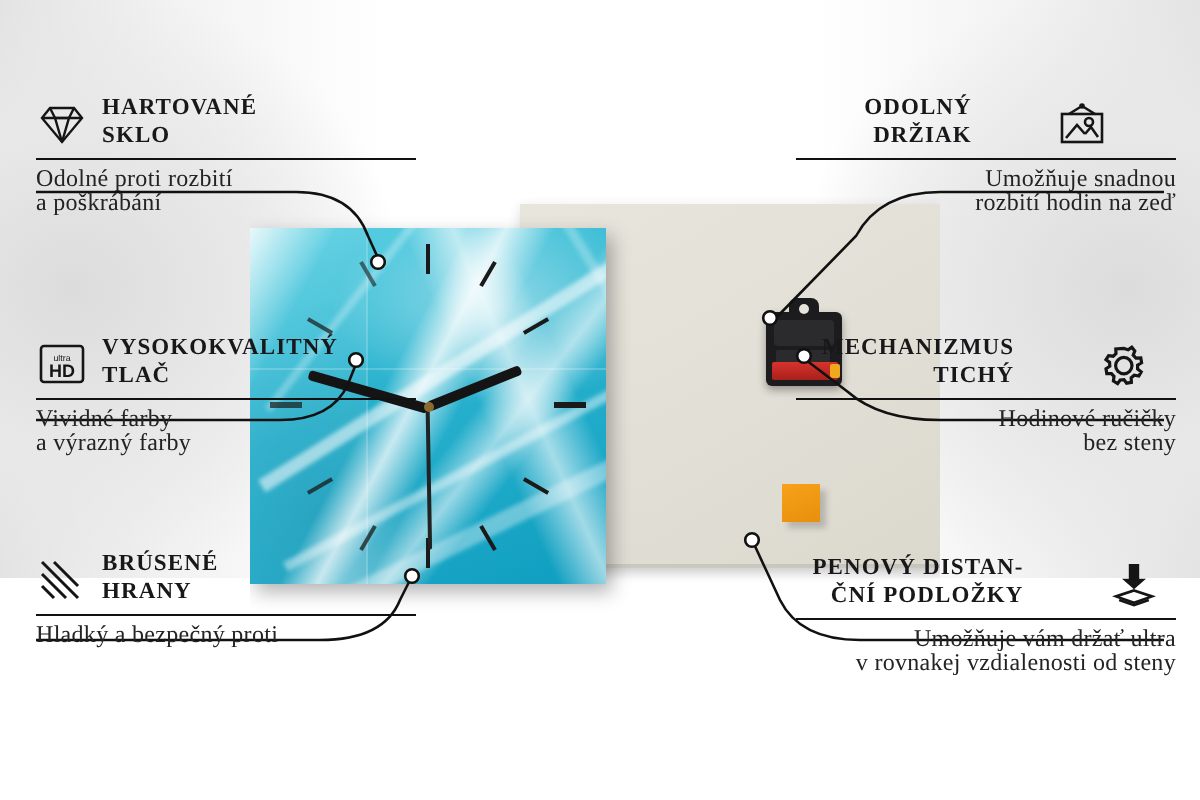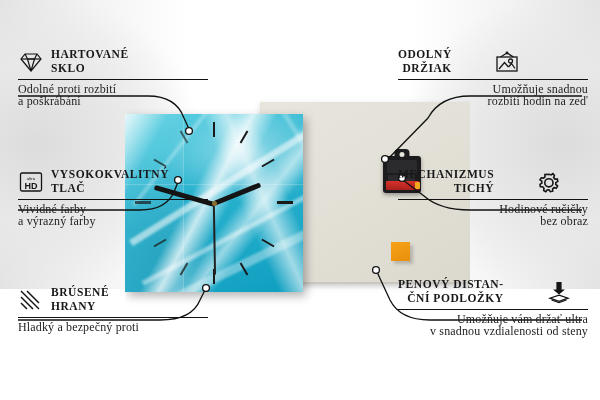--- a/index.html
+++ b/index.html
@@ -93,36 +93,36 @@
   .tick{position:absolute;background:#1a1a1a;transform-origin:center;}
   .hand{position:absolute;background:#141414;border-radius:2px;transform-origin:left center;}
   .cap{
     position:absolute;left:50%;top:50%;width:5px;height:5px;margin:-2.5px 0 0 -2.5px;
     border-radius:50%;background:#8a6a2f;z-index:6;
   }
   
   .feat{position:absolute;width:190px;}
   .feat .head{display:flex;align-items:center;gap:7px;}
   .feat.left .head{justify-content:flex-start;}
-  .feat.right .head{justify-content:flex-start;gap:42px;}
+  .feat.right .head{justify-content:center;gap:42px;}
   .feat .title{
     font-size:11.5px;font-weight:bold;letter-spacing:.55px;
     line-height:13.5px;color:#18181a;text-transform:uppercase;
   }
   .feat.right .title{text-align:right;}
   .rule{height:1px;background:#111;margin:4px 0 4px 0;width:100%;}
   .feat .sub{
     font-size:12px;line-height:11.5px;color:#232323;letter-spacing:.15px;
   }
   .feat.right .sub{text-align:right;}
   .ic{width:26px;height:24px;flex:0 0 26px;display:block;}
   
   #f-glass{left:18px;top:48px;}
   #f-print{left:18px;top:168px;}
-  #f-edges{left:18px;top:286px;font-family:Liberation Serif, serif;}
+  #f-edges{left:18px;top:276px;font-family:Liberation Serif, serif;}
   #f-holder{right:12px;top:48px;width:190px;}
   #f-mech{right:12px;top:168px;width:190px;}
   #f-foam{right:12px;top:278px;width:190px;}
   #lines{position:absolute;inset:0;pointer-events:none;}
 </style>
 </head>
 <body>
 
 <div id="stage">
 
@@ -288,35 +288,35 @@
           <path d="M13 4.2 L15.1 4.9 L16.9 3.6 L18.4 5.5 L17.6 7.6 L19 9.1 L21.4 9 L21.8 11.4
                    L19.8 12.6 L19.8 14.5 L21.6 15.9 L20.4 18 L18.1 17.6 L16.6 18.9 L16.7 21.2
                    L14.3 21.6 L13 19.8 L11.1 20 L9.8 21.8 L7.7 20.5 L8 18.2 L6.7 16.8 L4.4 16.8
                    L4 14.4 L5.9 13.1 L5.8 11.2 L4 9.8 L5.3 7.8 L7.6 8.1 L9 6.8 L8.9 4.5 Z"></path>
           <circle cx="12.9" cy="12.8" r="4.1"></circle>
         </g>
       </svg>
     </div>
     <div class="rule"></div>
     <div class="sub">Hodinové ručičky</div>
-    <div class="sub">bez obraz</div>
+    <div class="sub">bez steny</div>
   </div>
 
   <div class="feat right" id="f-foam">
     <div class="head">
       <div>
         <div class="title">PENOVÝ DISTAN-</div>
         <div class="title">ČNÍ PODLOŽKY</div>
       </div>
       <svg class="ic" viewBox="0 0 26 24">
         <g fill="none" stroke="#151515" stroke-width="1.3">
           <path d="M10.4 2 H15.6 V9.4 H19 L13 14.6 L7 9.4 H10.4 Z" fill="#151515" stroke="none"></path>
           <path d="M13 15.2 L22 18.2 L13 21.4 L4 18.2 Z"></path>
           <path d="M5.6 20 L13 22.6 L20.4 20"></path>
         </g>
       </svg>
     </div>
     <div class="rule"></div>
     <div class="sub">Umožňuje vám držať ultra</div>
-    <div class="sub">v snadnou vzdialenosti od steny</div>
+    <div class="sub">v rovnakej vzdialenosti od steny</div>
   </div>
 
 </div>
 
 </body></html>

